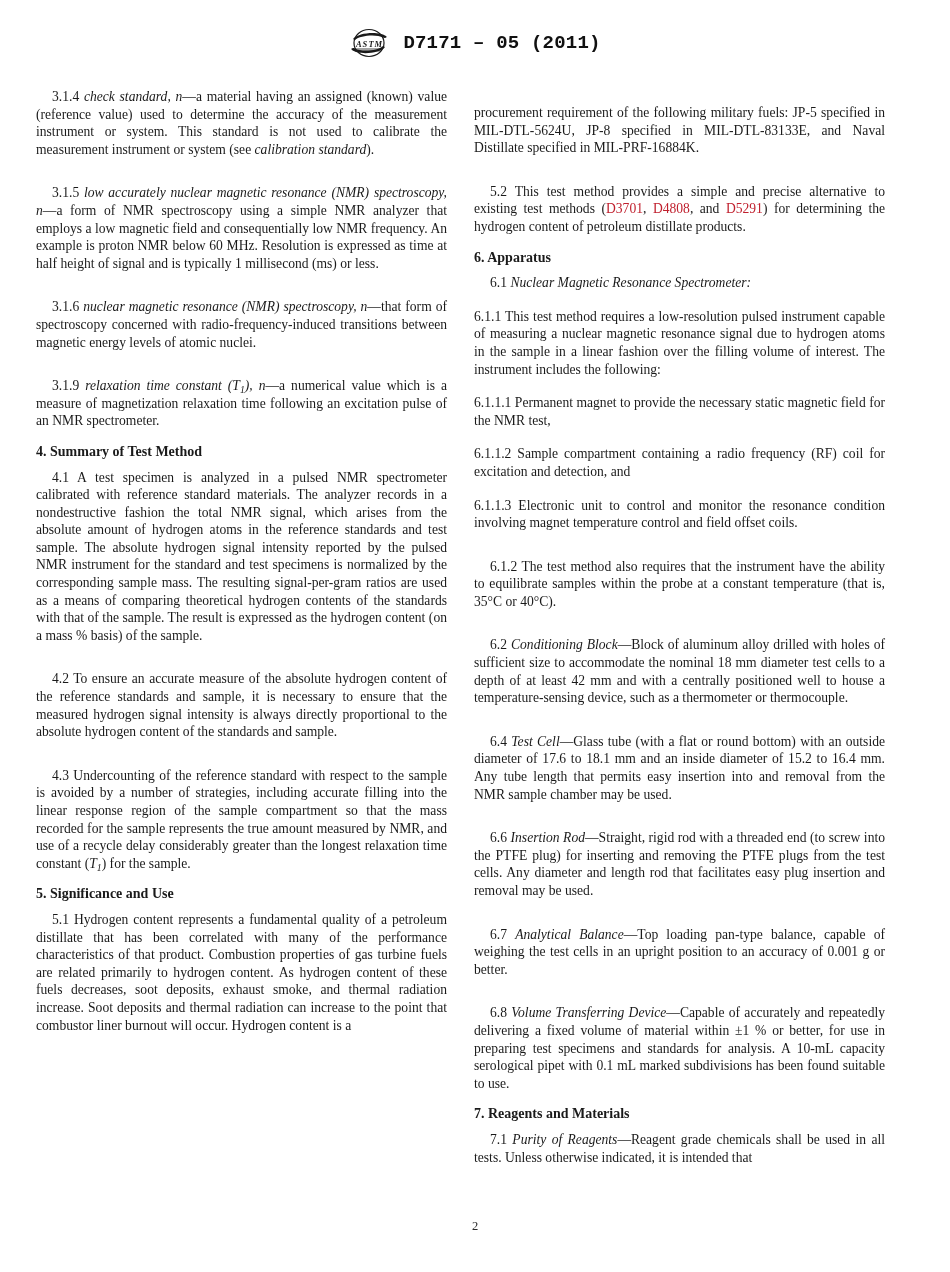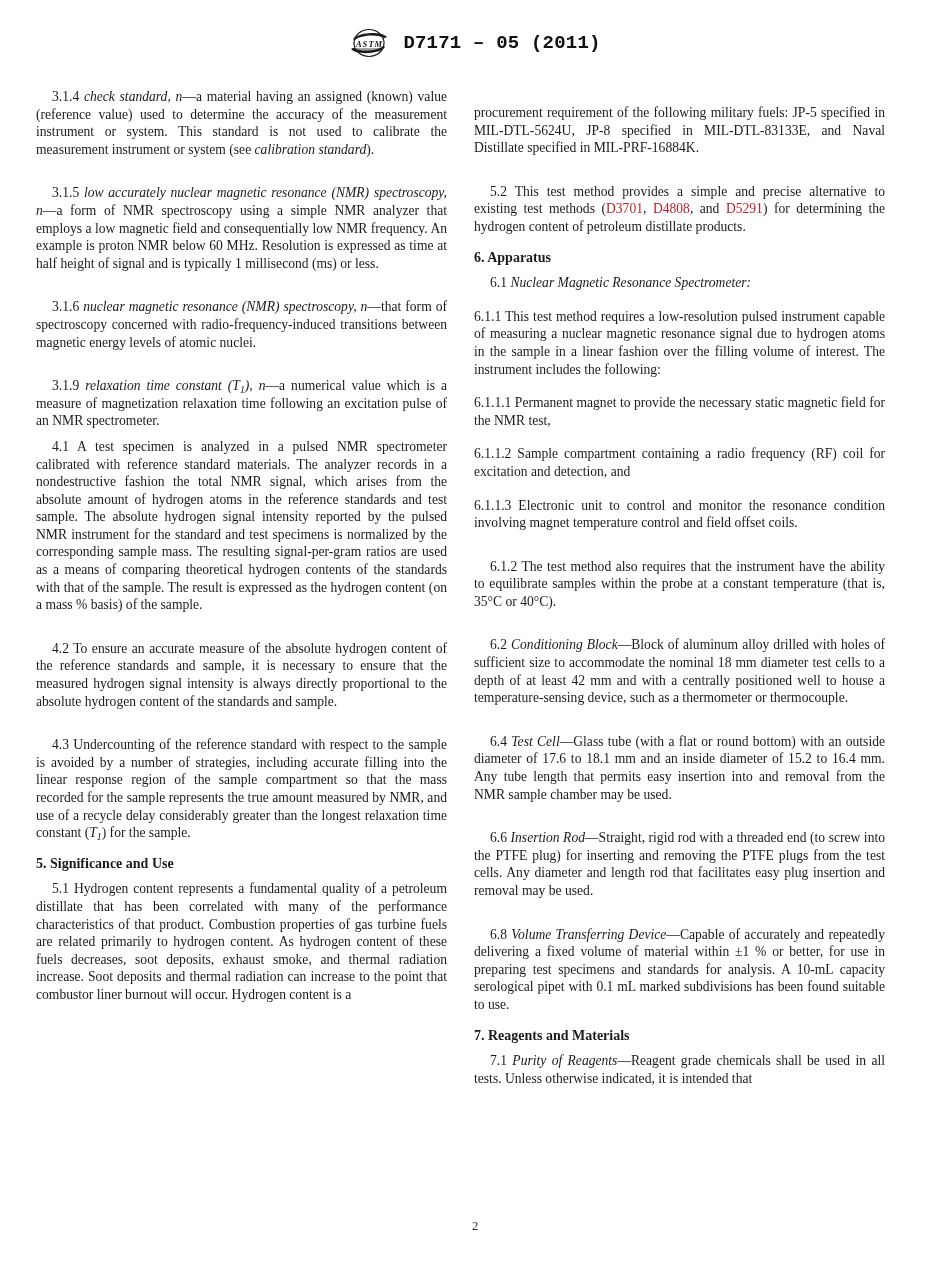--- a/index.html
+++ b/index.html
@@ -139,20 +139,21 @@
     <p class="para"><span>3.1.4 </span><i>check standard, n</i><span>—a material having an assigned (known) value (reference value) used to determine the accuracy of the measurement instrument or system. This standard is not used to calibrate the measurement instrument or system (see </span><i>calibration standard</i><span>).</span></p>
 
     <p class="para"><span>3.1.5 </span><i>low accurately nuclear magnetic resonance (NMR) spectroscopy, n</i><span>—a form of NMR spectroscopy using a simple NMR analyzer that employs a low magnetic field and consequentially low NMR frequency. An example is proton NMR below 60 MHz. Resolution is expressed as time at half height of signal and is typically 1 millisecond (ms) or less.</span></p>
 
     <p class="para"><span>3.1.6 </span><i>nuclear magnetic resonance (NMR) spectroscopy, n</i><span>—that form of spectroscopy concerned with radio-frequency-induced transitions between magnetic energy levels of atomic nuclei.</span></p>
 
 
 
     <p class="para"><span>3.1.9 </span><i><span>relaxation time constant (T</span><sub>1</sub><span>), n</span></i><span>—a numerical value which is a measure of magnetization relaxation time following an excitation pulse of an NMR spectrometer.</span></p>
 
+    <h2 class="sec-heading">4.  Summary of Test Method</h2>
 
     <p class="para tight">4.1  A test specimen is analyzed in a pulsed NMR spectrometer calibrated with reference standard materials. The analyzer records in a nondestructive fashion the total NMR signal, which arises from the absolute amount of hydrogen atoms in the reference standards and test sample. The absolute hydrogen signal intensity reported by the pulsed NMR instrument for the standard and test specimens is normalized by the corresponding sample mass. The resulting signal-per-gram ratios are used as a means of comparing theoretical hydrogen contents of the standards with that of the sample. The result is expressed as the hydrogen content (on a mass % basis) of the sample.</p>
 
     <p class="para">4.2  To ensure an accurate measure of the absolute hydrogen content of the reference standards and sample, it is necessary to ensure that the measured hydrogen signal intensity is always directly proportional to the absolute hydrogen content of the standards and sample.</p>
 
     <p class="para"><span>4.3  Undercounting of the reference standard with respect to the sample is avoided by a number of strategies, including accurate filling into the linear response region of the sample compartment so that the mass recorded for the sample represents the true amount measured by NMR, and use of a recycle delay considerably greater than the longest relaxation time constant (</span><i><span>T</span><sub>1</sub></i><span>) for the sample.</span></p>
 
     <h2 class="sec-heading">5.  Significance and Use</h2>
 
     <p class="para tight">5.1  Hydrogen content represents a fundamental quality of a petroleum distillate that has been correlated with many of the performance characteristics of that product. Combustion properties of gas turbine fuels are related primarily to hydrogen content. As hydrogen content of these fuels decreases, soot deposits, exhaust smoke, and thermal radiation increase. Soot deposits and thermal radiation can increase to the point that combustor liner burnout will occur. Hydrogen content is a</p>
@@ -177,20 +178,21 @@
     <p class="para">6.1.2  The test method also requires that the instrument have the ability to equilibrate samples within the probe at a constant temperature (that is, 35°C or 40°C).</p>
 
     <p class="para"><span>6.2  </span><i>Conditioning Block</i><span>—Block of aluminum alloy drilled with holes of sufficient size to accommodate the nominal 18 mm diameter test cells to a depth of at least 42 mm and with a centrally positioned well to house a temperature-sensing device, such as a thermometer or thermocouple.</span></p>
 
 
     <p class="para"><span>6.4  </span><i>Test Cell</i><span>—Glass tube (with a flat or round bottom) with an outside diameter of 17.6 to 18.1 mm and an inside diameter of 15.2 to 16.4 mm. Any tube length that permits easy insertion into and removal from the NMR sample chamber may be used.</span></p>
 
 
     <p class="para"><span>6.6  </span><i>Insertion Rod</i><span>—Straight, rigid rod with a threaded end (to screw into the PTFE plug) for inserting and removing the PTFE plugs from the test cells. Any diameter and length rod that facilitates easy plug insertion and removal may be used.</span></p>
 
+    <p class="para"><span>6.7  </span><i>Analytical Balance</i><span>—Top loading pan-type balance, capable of weighing the test cells in an upright position to an accuracy of 0.001 g or better.</span></p>
 
     <p class="para"><span>6.8  </span><i>Volume Transferring Device</i><span>—Capable of accurately and repeatedly delivering a fixed volume of material within ±1 % or better, for use in preparing test specimens and standards for analysis. A 10-mL capacity serological pipet with 0.1 mL marked subdivisions has been found suitable to use.</span></p>
 
     <h2 class="sec-heading">7.  Reagents and Materials</h2>
 
     <p class="para tight"><span>7.1  </span><i>Purity of Reagents</i><span>—Reagent grade chemicals shall be used in all tests. Unless otherwise indicated, it is intended that</span></p>
 
   </div>
 </div>
 

